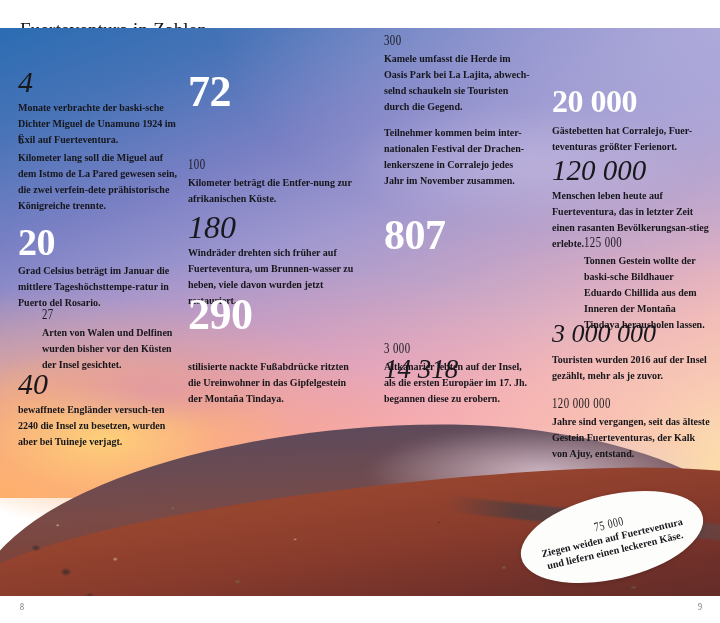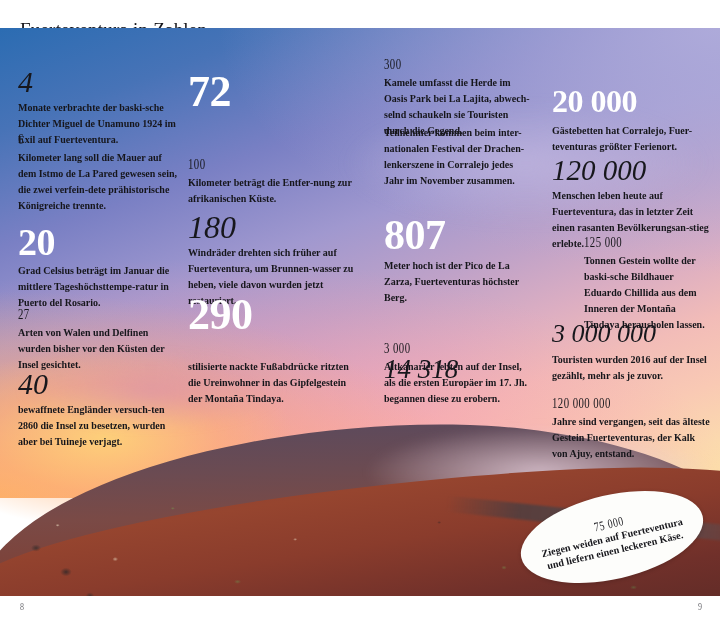--- a/index.html
+++ b/index.html
@@ -193,33 +193,33 @@
 
   <div class="cols">
 
     <div class="col col1">
       <div class="stat" style="top:38px;">
         <span class="num ital">4</span>
         <span class="desc">Monate verbrachte der baski-sche Dichter Miguel de Unamuno 1924 im Exil auf Fuerteventura.</span>
       </div>
       <div class="stat" style="top:103px;">
         <span class="num thin">6</span>
-        <span class="desc">Kilometer lang soll die Mauer auf dem Istmo de La Pared gewesen sein, die zwei verfein-dete prähistorische Königreiche trennte.</span>
+        <span class="desc">Kilometer lang soll die Miguel auf dem Istmo de La Pared gewesen sein, die zwei verfein-dete prähistorische Königreiche trennte.</span>
       </div>
       <div class="stat" style="top:195px;">
         <span class="num big white">20</span>
         <span class="desc">Grad Celsius beträgt im Januar die mittlere Tageshöchsttempe-ratur in Puerto del Rosario.</span>
       </div>
-      <div class="stat" style="top:278px;">
+      <div class="stat" style="top:278px;margin-left:24px;">
         <span class="num thin">27</span>
         <span class="desc">Arten von Walen und Delfinen wurden bisher vor den Küsten der Insel gesichtet.</span>
       </div>
       <div class="stat" style="top:340px;">
         <span class="num ital">40</span>
-        <span class="desc">bewaffnete Engländer versuch-ten 2860 die Insel zu besetzen, wurden aber bei Tuineje verjagt.</span>
+        <span class="desc">bewaffnete Engländer versuch-ten 2240 die Insel zu besetzen, wurden aber bei Tuineje verjagt.</span>
       </div>
     </div>
 
     <div class="col col2">
       <div class="stat" style="top:42px;">
         <span class="num big white" style="font-size:44px;line-height:44px;">72</span>
       </div>
       <div class="stat" style="top:128px;">
         <span class="num thin">100</span>
         <span class="desc">Kilometer beträgt die Entfer-nung zur afrikanischen Küste.</span>
@@ -228,30 +228,29 @@
         <span class="num ital" style="font-size:32px;">180</span>
         <span class="desc">Windräder drehten sich früher auf Fuerteventura, um Brunnen-wasser zu heben, viele davon wurden jetzt restauriert.</span>
       </div>
       <div class="stat" style="top:265px;">
         <span class="num big white" style="font-size:44px;line-height:44px;">290</span>
         <span class="desc" style="margin-top:22px;">stilisierte nackte Fußabdrücke ritzten die Ureinwohner in das Gipfelgestein der Montaña Tindaya.</span>
       </div>
     </div>
 
     <div class="col col3">
-      <div class="stat" style="top:28px;">
+      <div class="stat" style="top:4px;">
         <span class="num thin">300</span>
         <span class="desc">Kamele umfasst die Herde im Oasis Park bei La Lajita, abwech-selnd schaukeln sie Touristen durch die Gegend.</span>
       </div>
       <div class="stat" style="top:95px;">
         <span class="desc">Teilnehmer kommen beim inter-nationalen Festival der Drachen-lenkerszene in Corralejo jedes Jahr im November zusammen.</span>
       </div>
       <div class="stat" style="top:186px;">
         <span class="num big white" style="font-size:42px;line-height:42px;">807</span>
-        <span class="desc">Meter hoch ist der Pico de La Zarza, Fuerteventuras höchster Berg.</span>
       </div>
       <div class="stat" style="top:264px;margin-top:48px;">
         <span class="num thin">3 000</span>
         <span class="desc">Altkanarier lebten auf der Insel, als die ersten Europäer im 17. Jh. begannen diese zu erobern.</span>
       </div>
       <div class="stat" style="top:325px;">
         <span class="num ital" style="font-size:27px;">14 318</span>
       </div>
     </div>
 

